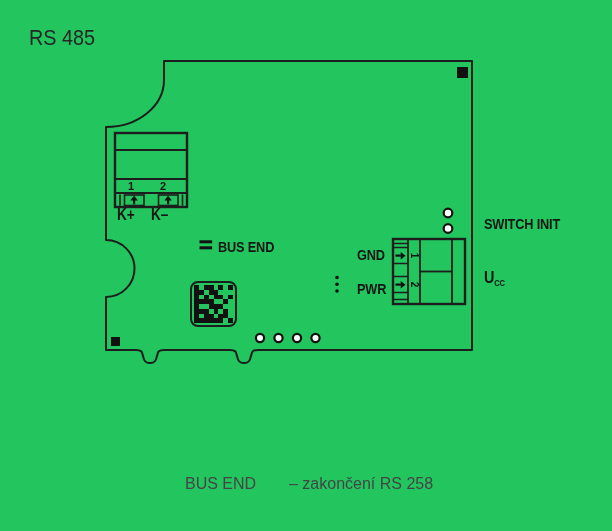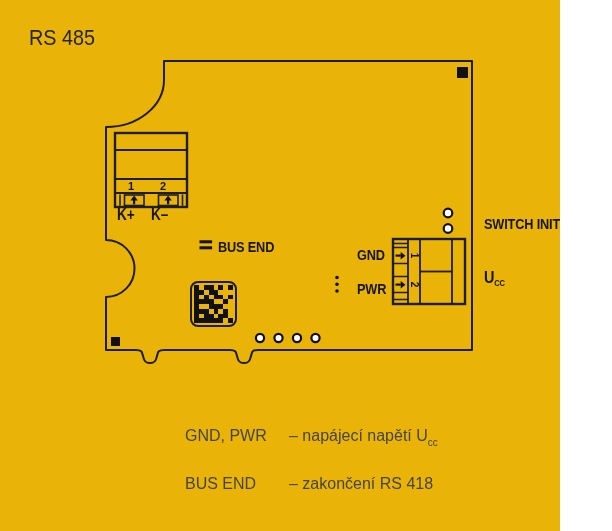--- a/index.html
+++ b/index.html
@@ -1,16 +1,16 @@
 <!DOCTYPE html>
 <html><head>
 <meta charset="utf-8">
 <style>
   html,body{margin:0;padding:0;background:#ffffff;}
-  .stage{position:relative;width:560px;height:531px;background:#eab308;overflow:hidden;
+  .stage{position:relative;width:612px;height:531px;background:#22c55e;overflow:hidden;
          font-family:"Liberation Sans",sans-serif;color:#1d1d1d;}
   svg.layer{position:absolute;left:0;top:0;}
   .lbl{position:absolute;white-space:nowrap;}
   .title{font-size:22px;font-weight:500;color:#262626;transform:scaleX(0.9);transform-origin:0 0;letter-spacing:0px;}
   .clabel{font-weight:700;color:#161616;transform:scaleX(0.85);transform-origin:0 0;letter-spacing:-0.2px;}
   .pin-num{font-size:11px;font-weight:700;color:#161616;width:10px;text-align:center;}
   .rot{font-size:10px;font-weight:700;color:#161616;transform:rotate(90deg);transform-origin:center;width:10px;text-align:center;}
   .sub{font-size:9px;font-weight:700;vertical-align:-3px;letter-spacing:-0.3px;}
   .legend-row{position:absolute;left:185px;width:300px;height:24px;font-size:16px;color:#454545;}
   .legend-term{position:absolute;left:0;top:0;white-space:nowrap;}
@@ -185,21 +185,19 @@
   <div class="lbl clabel" style="left:357px;top:280px;font-size:15px;">PWR</div>
 
   <div class="lbl rot" style="left:409px;top:250px;">1</div>
   <div class="lbl rot" style="left:409px;top:279px;">2</div>
 
   <div class="lbl clabel" style="left:484px;top:214.5px;font-size:15px;">SWITCH INIT</div>
 
   <div class="lbl clabel" style="left:484px;top:268px;font-size:17px;"><span>U</span><span class="sub">CC</span></div>
 
   <div class="legend-row" style="top:427px;">
-    <span class="legend-term">GND, PWR</span>
-    <span class="legend-desc"><span>– napájecí napětí U</span><span class="legend-sub">cc</span></span>
   </div>
   <div class="legend-row" style="top:475px;">
     <span class="legend-term">BUS END</span>
-    <span class="legend-desc"><span>– zakončení RS 418</span><span class="legend-sub"></span></span>
+    <span class="legend-desc"><span>– zakončení RS 258</span><span class="legend-sub"></span></span>
   </div>
 
 </div>
 
 </body></html>

